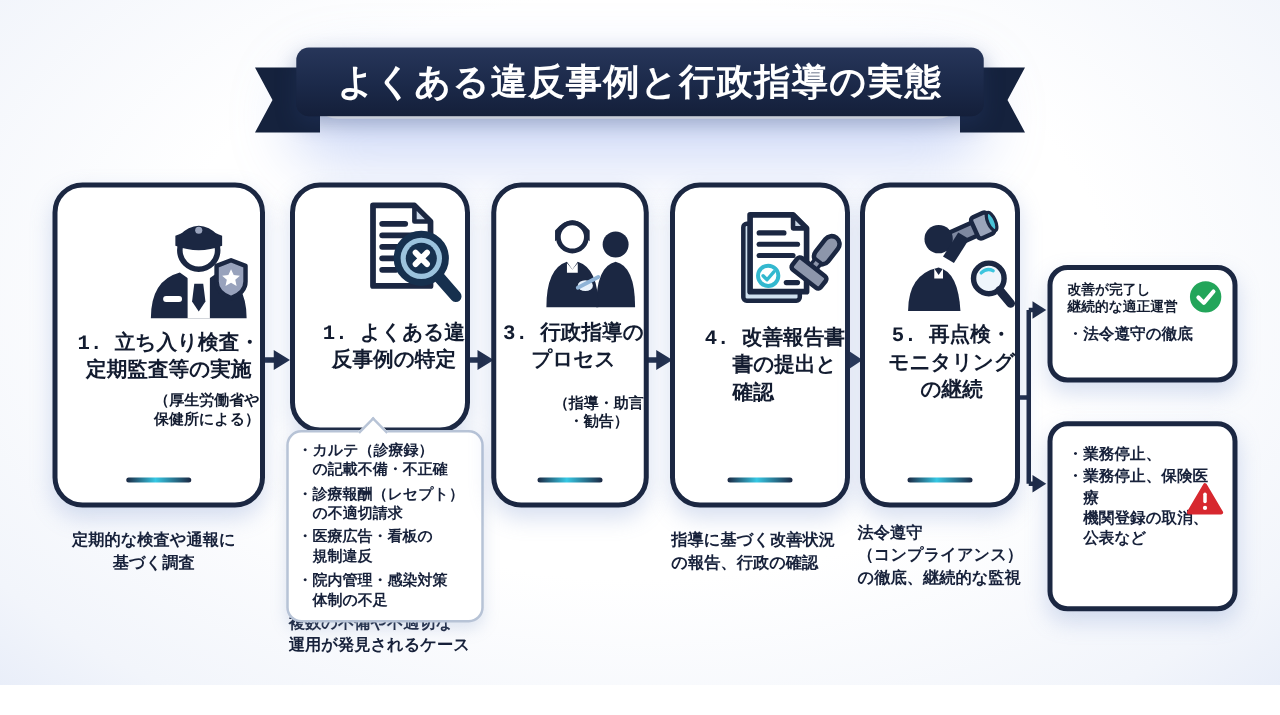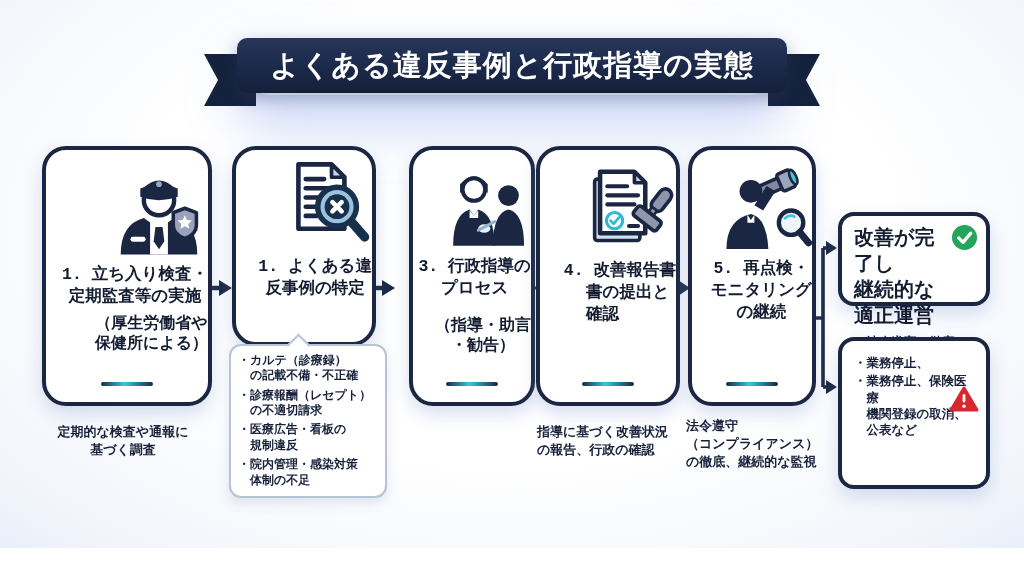--- a/index.html
+++ b/index.html
@@ -19,40 +19,40 @@
     box-shadow:0 6px 16px rgba(40,60,110,.35);}
   .banner-title{color:#ffffff;font-size:29px;font-weight:700;letter-spacing:1px;white-space:nowrap;}
   .ribbon{z-index:1;}
   
   .card{background:#ffffff;border:4px solid #1b2742;border-radius:24px;
     box-shadow:0 8px 18px rgba(110,140,200,.28);
     display:flex;flex-direction:column;align-items:flex-end;z-index:2;}
   .iconwrap{display:flex;align-items:center;justify-content:center;flex:0 0 auto;margin-top:14px;}
   .step-title{font-weight:700;font-size:16.5px;line-height:1.32;text-align:center;white-space:pre-line;margin-top:8px;}
   .step-title.hang-num{text-align:left;padding-left:1.35em;text-indent:-1.35em;}
-  .step-subtitle{font-weight:700;font-size:16px;line-height:1.3;text-align:center;white-space:pre-line;margin-top:6px;}
+  .step-subtitle{font-weight:700;font-size:12px;line-height:1.3;text-align:center;white-space:pre-line;margin-top:6px;}
   .gap-top{margin-top:16px;}
   .accent-line{position:absolute;bottom:16px;left:50%;transform:translateX(-50%);
     width:52px;height:4px;border-radius:2px;
     background:linear-gradient(90deg,#1b2742 0%,#36c8e4 45%,#1b2742 100%);}
   .caption{font-weight:700;font-size:13px;line-height:1.4;white-space:pre-line;color:#17213a;}
   .caption.center{text-align:center;}
   
   .callout{left:229px;top:344px;width:142px;background:#ffffff;border:2px solid #b7c3d6;
     border-radius:12px;box-shadow:0 5px 12px rgba(130,155,200,.25);
     padding:8px 5px 7px 7px;z-index:2;}
   .callout-pointer{left:290px;top:337px;width:15px;height:15px;background:#ffffff;
     border-left:2px solid #b7c3d6;border-top:2px solid #b7c3d6;transform:rotate(45deg);z-index:3;}
   .callout-item{font-weight:700;font-size:12px;line-height:1.28;white-space:pre-line;
     padding-left:1em;text-indent:-1em;margin-bottom:4px;color:#17213a;}
   .callout-item:last-child{margin-bottom:0;}
   
   .outcome{background:#ffffff;border:4px solid #1b2742;border-radius:16px;
     box-shadow:0 8px 18px rgba(110,140,200,.28);padding:10px 10px 8px 12px;z-index:2;}
-  .outcome-title{font-weight:700;font-size:20px;line-height:1.3;white-space:pre-line;}
+  .outcome-title{font-weight:700;font-size:11px;line-height:1.3;white-space:pre-line;}
   .outcome-item{font-weight:700;font-size:12.5px;line-height:1.3;white-space:pre-line;
     padding-left:1em;text-indent:-1em;margin-top:5px;color:#17213a;}
   .badge-abs{position:absolute;}
 </style>
 </head>
 <body>
 
 <div id="stage">
 
   <div class="abs banner-glow"></div>
@@ -123,27 +123,29 @@
   <div class="abs callout">
     <div class="callout-item">・カルテ（診療録）
 の記載不備・不正確</div>
     <div class="callout-item">・診療報酬（レセプト）
 の不適切請求</div>
     <div class="callout-item">・医療広告・看板の
 規制違反</div>
     <div class="callout-item">・院内管理・感染対策
 体制の不足</div>
   </div>
+  <div class="abs caption" style="left:231px;top:490px;width:155px;">複数の不備や不適切な
+運用が発見されるケース</div>
 
   <svg class="abs" style="left:366px;top:276px;" width="30" height="24" viewBox="0 0 30 24">
     <path d="M0 12 H18" stroke="#1b2742" stroke-width="4.5" fill="none"></path>
     <path d="M16 4 L29 12 L16 20 Z" fill="#1b2742"></path>
   </svg>
 
-  <div class="abs card" style="left:409px;top:146px;width:118px;height:252px;">
+  <div class="abs card" style="left:393px;top:146px;width:118px;height:252px;">
     <div class="iconwrap">
       <svg width="90" height="84" viewBox="0 0 104 92">
         <circle cx="78" cy="34" r="12" fill="#1b2742"></circle>
         <path d="M60 92 Q60 54 78 50 Q96 54 96 92 Z" fill="#1b2742"></path>
         <path d="M22 21 Q38 2 54 21 L54 31 Q38 16 22 31 Z" fill="#1b2742"></path>
         <circle cx="38" cy="27" r="13" fill="#ffffff" stroke="#1b2742" stroke-width="4.5"></circle>
         <path d="M14 92 Q14 56 33 50 L38 57 L43 50 Q62 56 62 92 Z" fill="#1b2742"></path>
         <path d="M33 51 L38 57 L43 51 L43 60 L33 60 Z" fill="#ffffff"></path>
         <ellipse cx="50" cy="72" rx="7" ry="5" fill="#e9f2fb"></ellipse>
         <path d="M43 74 L62 64" stroke="#8fb3d6" stroke-width="3.5" stroke-linecap="round"></path>

